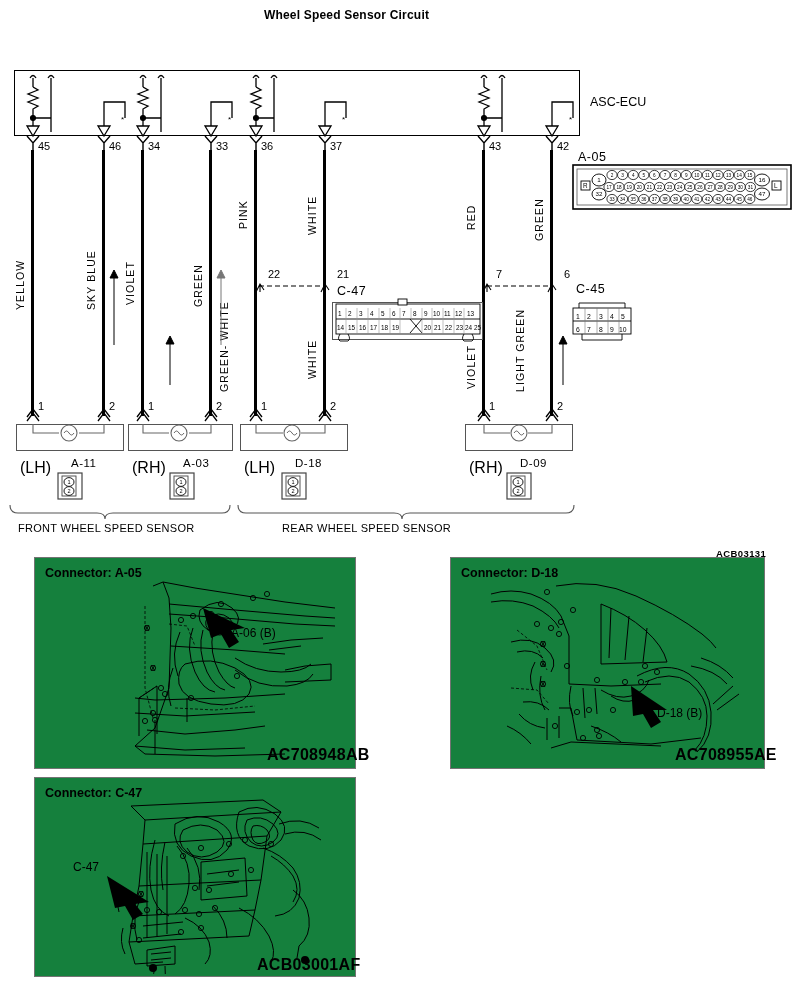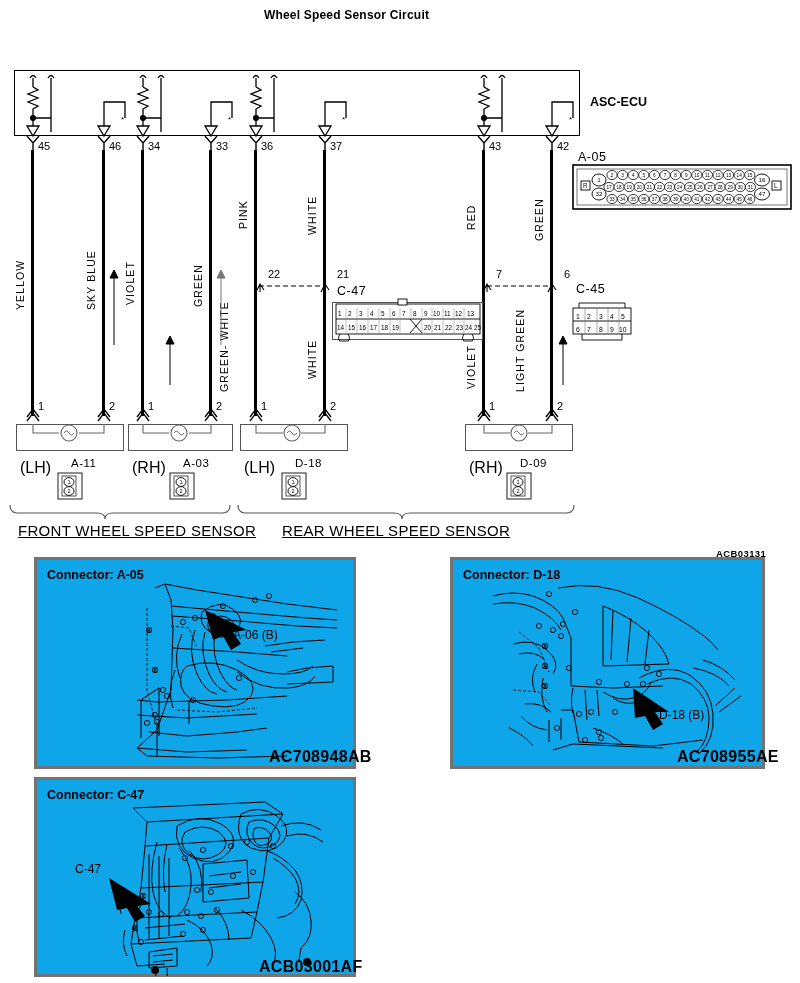--- a/index.html
+++ b/index.html
@@ -8,43 +8,43 @@
   .title{
     position:absolute;left:0;top:8px;width:693px;text-align:center;
     font-size:12px;font-weight:bold;letter-spacing:.2px;
   }
   
   #schematic{position:absolute;left:0;top:0;width:800px;height:545px;}
   .ecu-box{
     position:absolute;left:14px;top:70px;width:566px;height:66px;
     border:1.6px solid #000;background:#fff;box-sizing:border-box;
   }
-  .ecu-label{position:absolute;left:590px;top:95px;font-size:12.5px;font-weight:bold;}
+  .ecu-label{position:absolute;left:590px;top:95px;font-size:12.5px;}
   .pin-num{position:absolute;font-size:11px;}
   .wire{position:absolute;background:#000;width:3.4px;}
   .wlabel{
     position:absolute;font-size:10.5px;letter-spacing:1.1px;
     writing-mode:vertical-rl;transform:rotate(180deg);
     white-space:nowrap;text-align:center;
   }
   .wlabel2{
     position:absolute;font-size:10.5px;letter-spacing:1.1px;
     writing-mode:vertical-rl;transform:rotate(180deg);
     white-space:nowrap;line-height:11px;text-align:center;
   }
   .splice-num{position:absolute;font-size:11px;}
   .cname{position:absolute;font-size:12.5px;letter-spacing:.5px;}
   .sensor-box{
     position:absolute;border:1.3px solid #555;background:#fff;box-sizing:border-box;
   }
   .lh-rh{position:absolute;font-size:16px;}
-  .grp-label{position:absolute;font-size:15px;letter-spacing:.3px;text-decoration:underline;}
+  .grp-label{position:absolute;font-size:11px;letter-spacing:.3px;}
   .diagcode{position:absolute;font-size:9.5px;font-weight:bold;letter-spacing:.4px;}
   
-  .panel{position:absolute;border:3px solid #737373;background:#0ea5e9;box-sizing:border-box;}
+  .panel{position:absolute;border:1px solid #737373;background:#15803d;box-sizing:border-box;}
   .panel-title{position:absolute;font-size:12.5px;font-weight:bold;}
   .panel-code{position:absolute;font-size:16px;font-weight:bold;letter-spacing:.3px;}
   .callout{position:absolute;font-size:12px;}
   svg{display:block;}
 </style>
 </head>
 <body>
 
 <div class="title">Wheel Speed Sensor Circuit</div>
 

